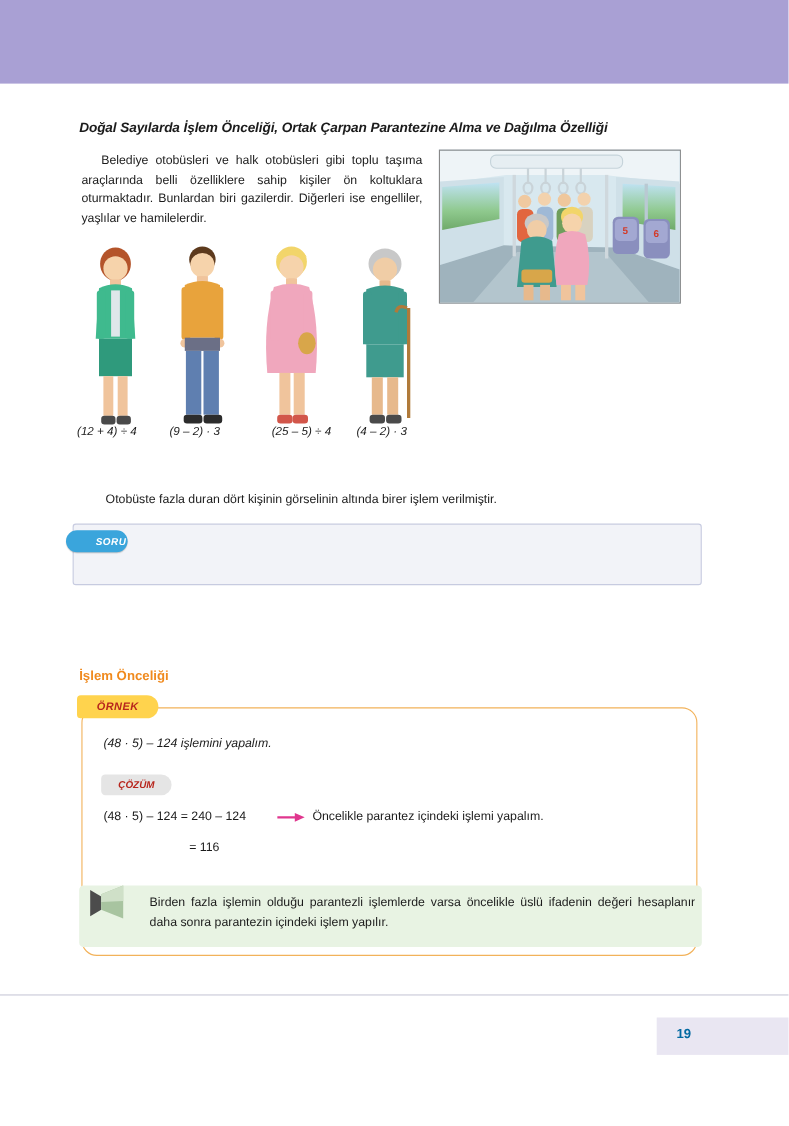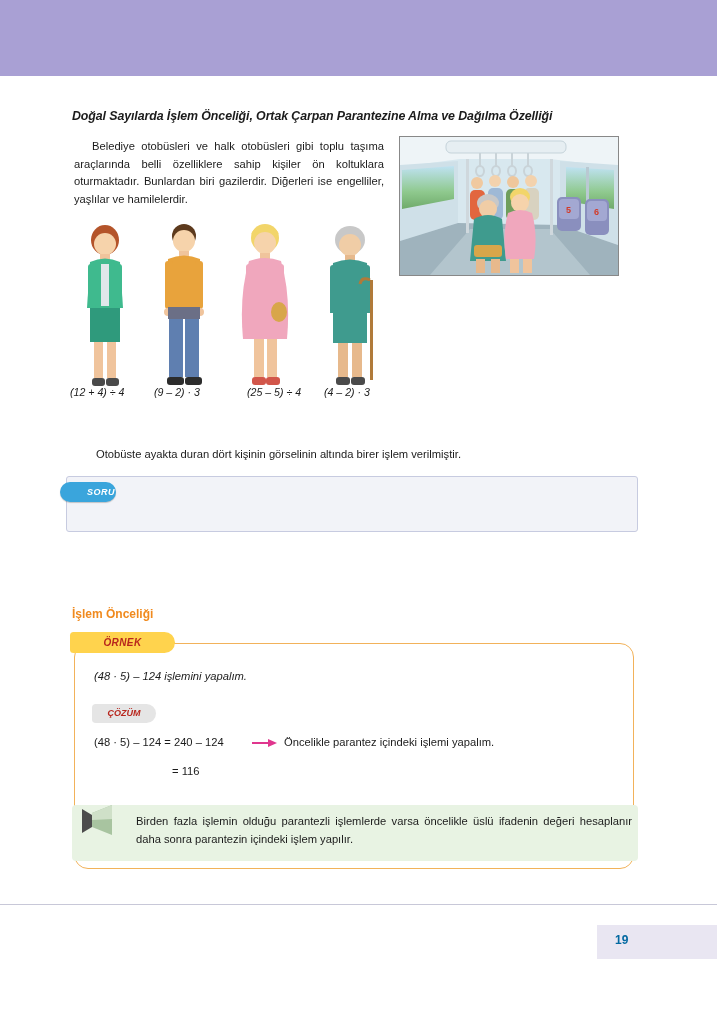--- a/index.html
+++ b/index.html
@@ -169,21 +169,21 @@
     width: 560px;
     height: 226px;
     border: 1px solid #f2b25a;
     border-radius: 14px;
     background: #fff;
   }
   .ornek-tag {
     position: absolute;
     top: 556px;
     left: 70px;
-    width: 105px;
+    width: 74px;
     height: 21px;
     background: #ffd34d;
     border-radius: 4px 12px 12px 4px;
     color: #b8261d;
     font-size: 10px;
     font-weight: bold;
     font-style: italic;
     text-align: center;
     line-height: 21px;
     letter-spacing: 0.4px;
@@ -455,21 +455,21 @@
       </svg>
     </div>
 
     <div class="expr-row">
       <span class="expr e0">(12 + 4) ÷ 4</span>
       <span class="expr e1">(9 – 2) · 3</span>
       <span class="expr e2">(25 – 5) ÷ 4</span>
       <span class="expr e3">(4 – 2) · 3</span>
     </div>
 
-    <div class="caption-line">Otobüste ayakta duran dört kişinin görselinin altında birer işlem verilmiştir.</div>
+    <div class="caption-line">Otobüste fazla duran dört kişinin görselinin altında birer işlem verilmiştir.</div>
 
     <div class="soru-box"></div>
     <div class="soru-tag">SORU</div>
 
     <div class="sec-title">İşlem Önceliği</div>
 
     <div class="ornek-card"></div>
     <div class="ornek-tag">ÖRNEK</div>
     <div class="ornek-body">(48 · 5) – 124 işlemini yapalım.</div>
     <div class="cozum-tag">ÇÖZÜM</div>

